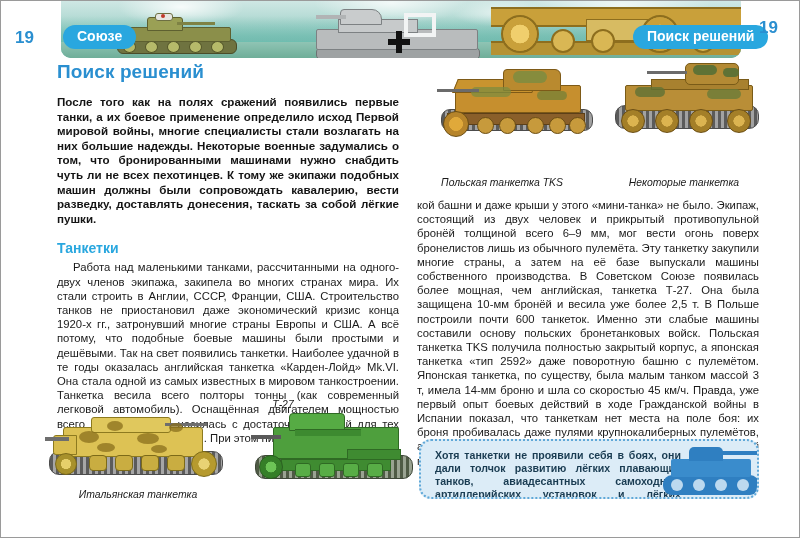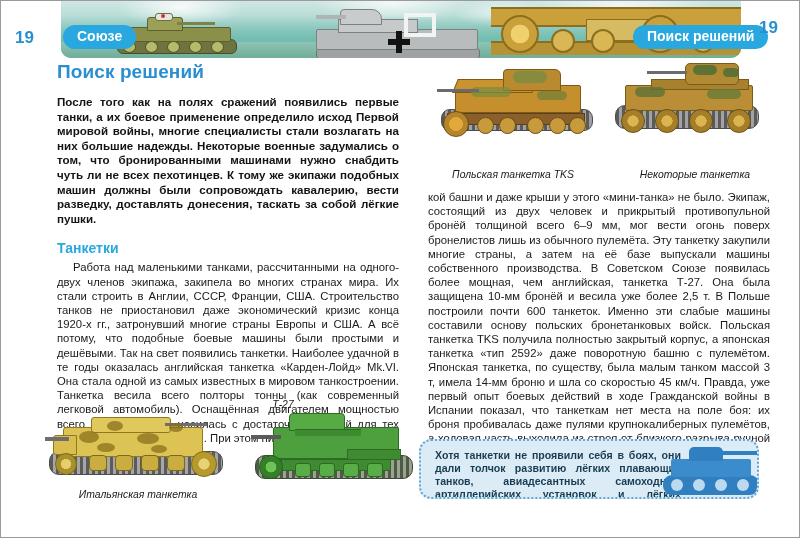--- a/index.html
+++ b/index.html
@@ -107,21 +107,21 @@
     border-radius: 13px;
     line-height: 17px;
     white-space: nowrap;
   }
   #pill-left  { left: 62px;  top: 24px; }
   #pill-right { left: 632px; top: 24px; }
 
   
   .col { position: absolute; width: 342px; }
   #col-left  { left: 56px;  top: 60px; }
-  #col-right { left: 416px; top: 56px; margin-left: 11px; }
+  #col-right { left: 416px; top: 64px; }
 
   h1.section-title {
     margin: 0 0 12px 0;
     font-size: 19px;
     font-weight: bold;
     color: #2a8fd0;
     letter-spacing: .1px;
   }
   h2.sub-title {
     margin: 0 0 4px 0;

